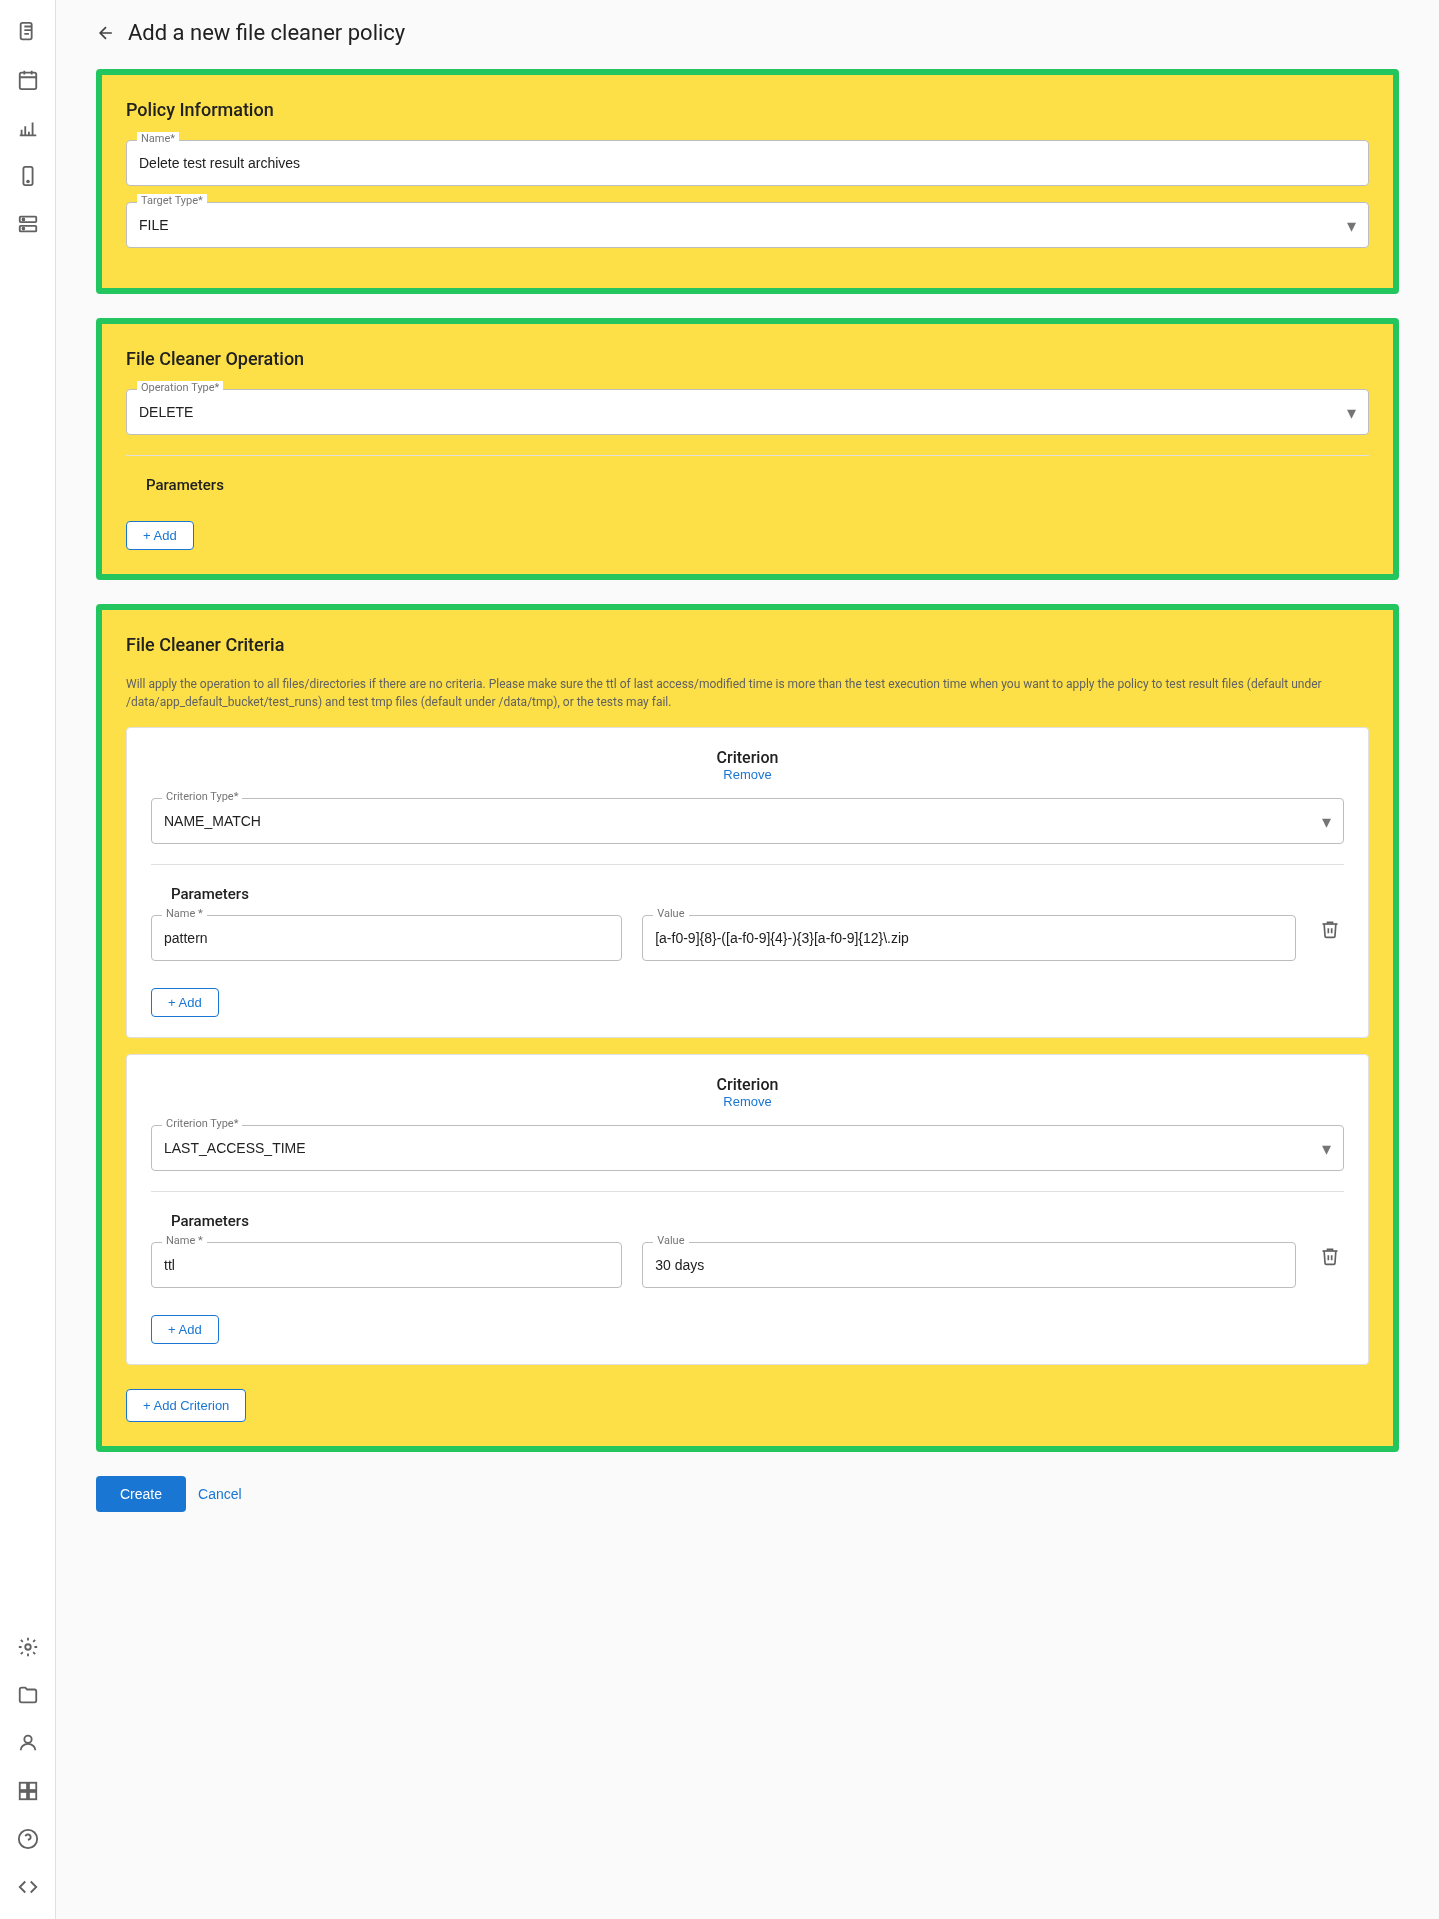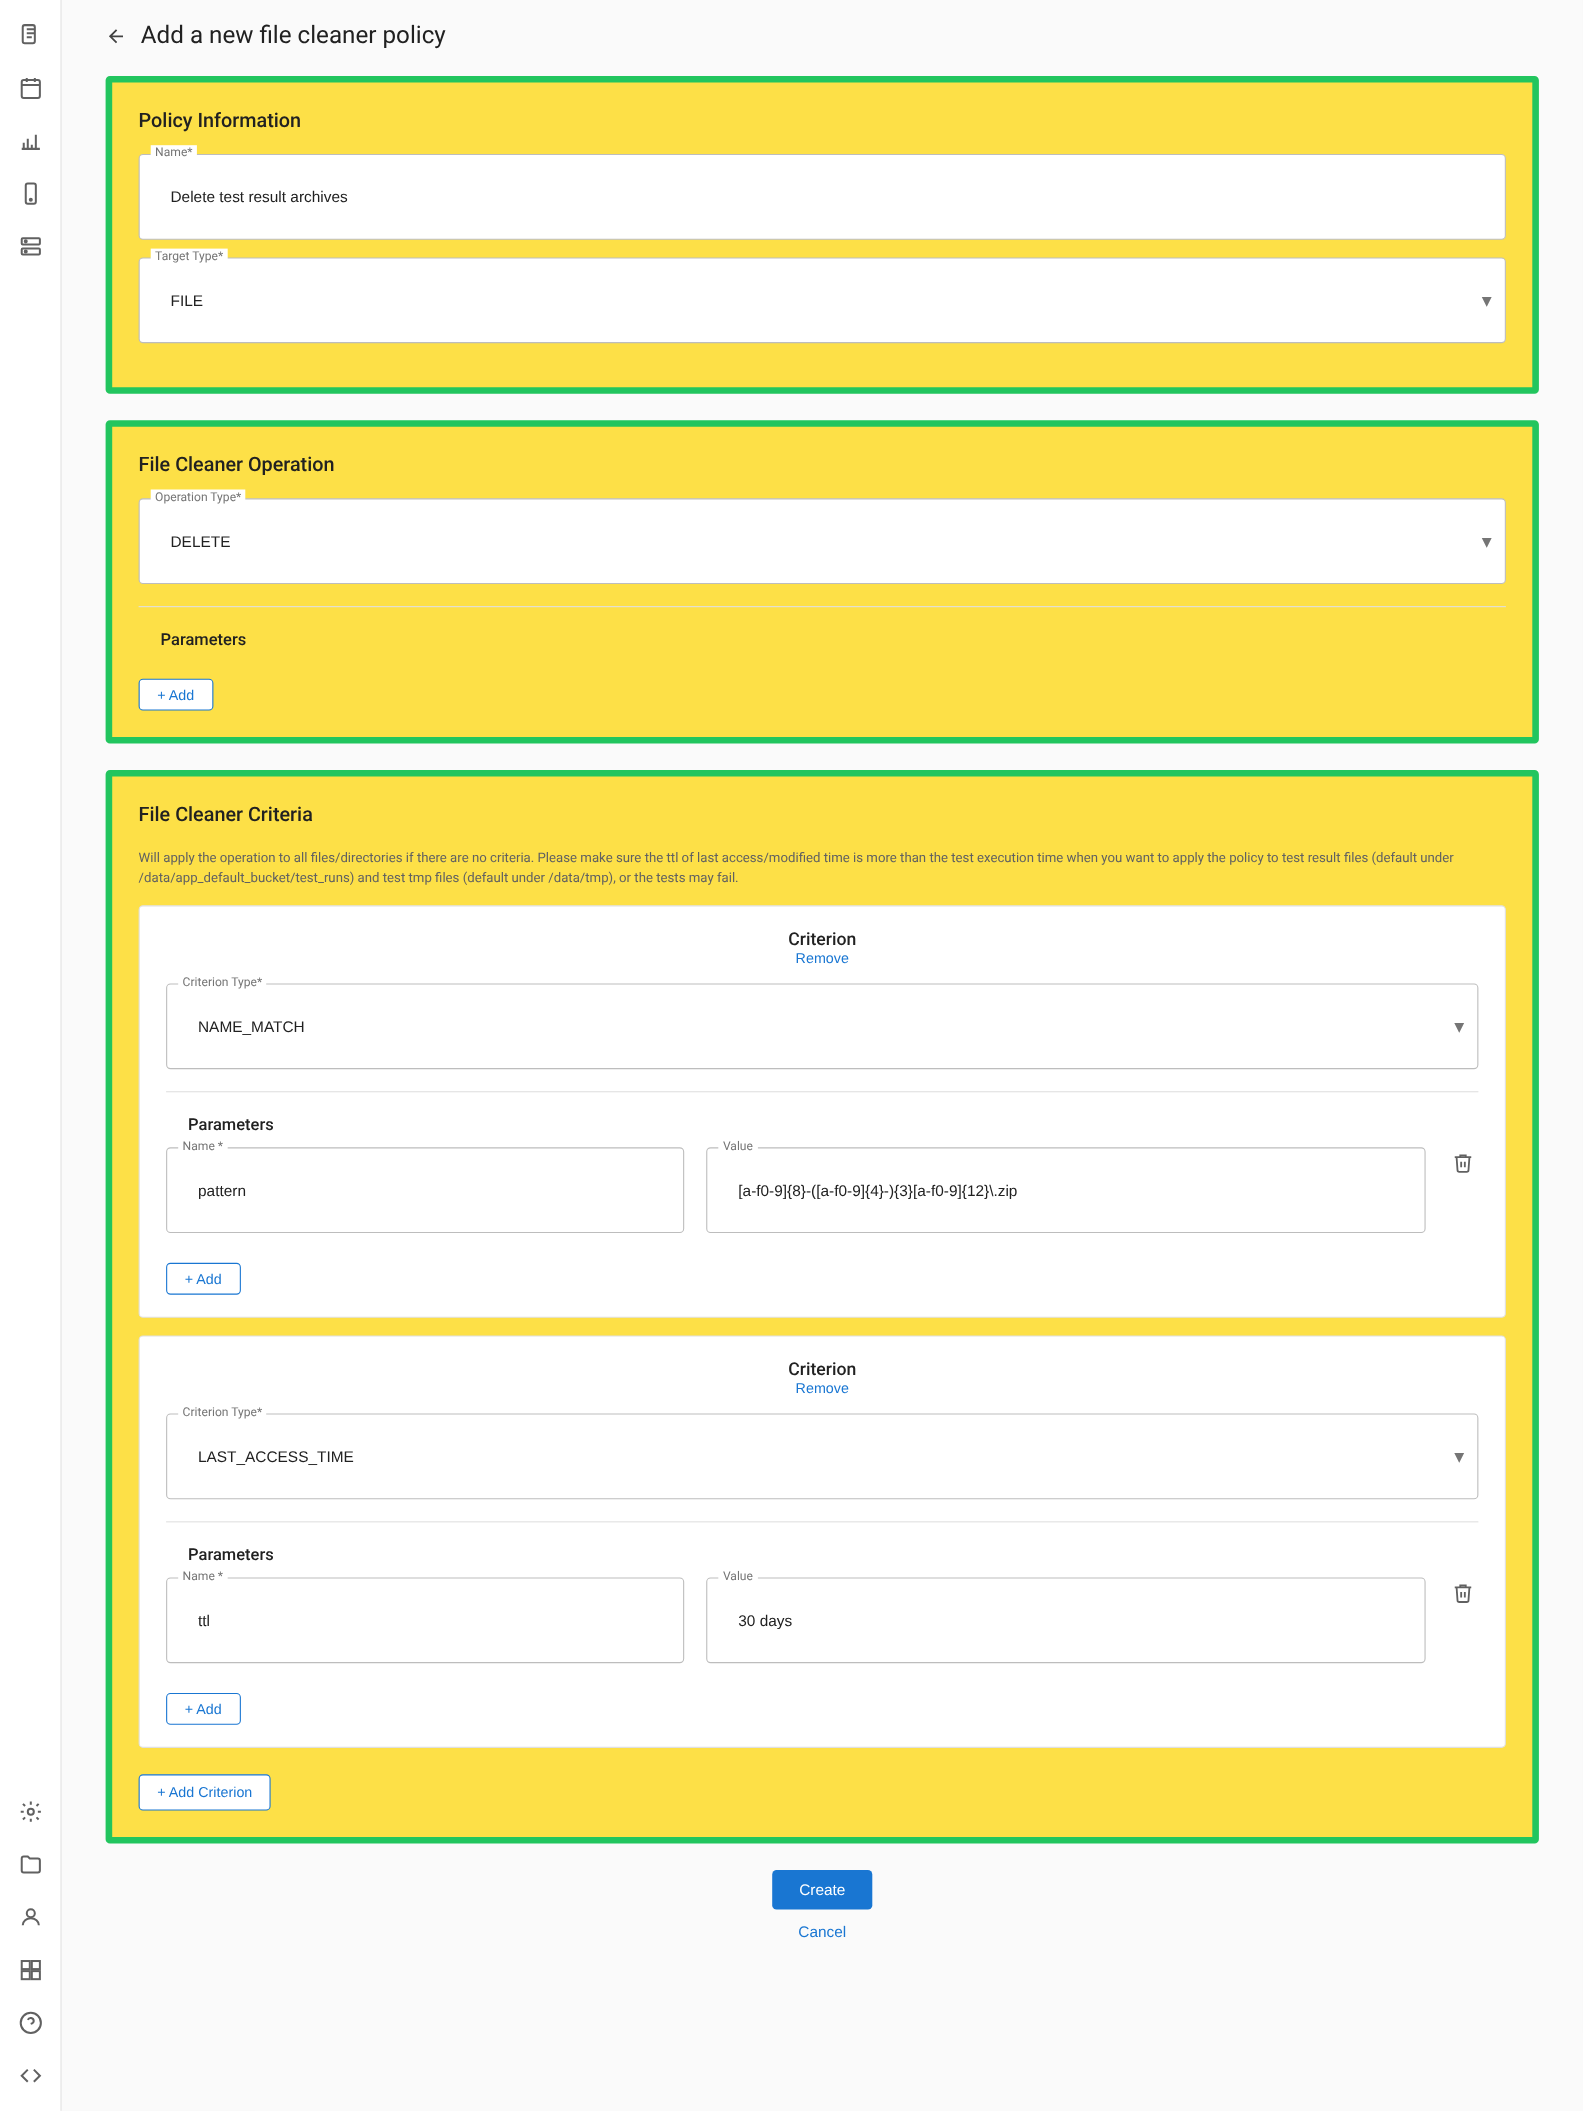--- a/index.html
+++ b/index.html
@@ -88,21 +88,21 @@
       margin-bottom: 20px;
     }
 
     
     .field-group { margin-bottom: 16px; }
     .field-wrapper {
       position: relative;
       border: 1px solid #bdbdbd;
       border-radius: 4px;
       background: #fff;
-      padding: 16px;
+      padding: 0;
     }
     .field-label {
       position: absolute;
       top: -9px;
       left: 10px;
       background: #fff;
       padding: 0 4px;
       font-size: 11px;
       color: #757575;
       z-index: 1;
@@ -218,21 +218,20 @@
       margin-bottom: 16px;
       line-height: 1.5;
     }
 
     
     .bottom-actions {
       display: flex;
       gap: 12px;
       align-items: center;
       margin-top: 24px;
-      flex-direction: column;
     }
     .create-btn {
       background: #1976d2;
       color: #fff;
       border: none;
       border-radius: 4px;
       padding: 10px 24px;
       font-size: 14px;
       font-weight: 500;
       cursor: pointer;

